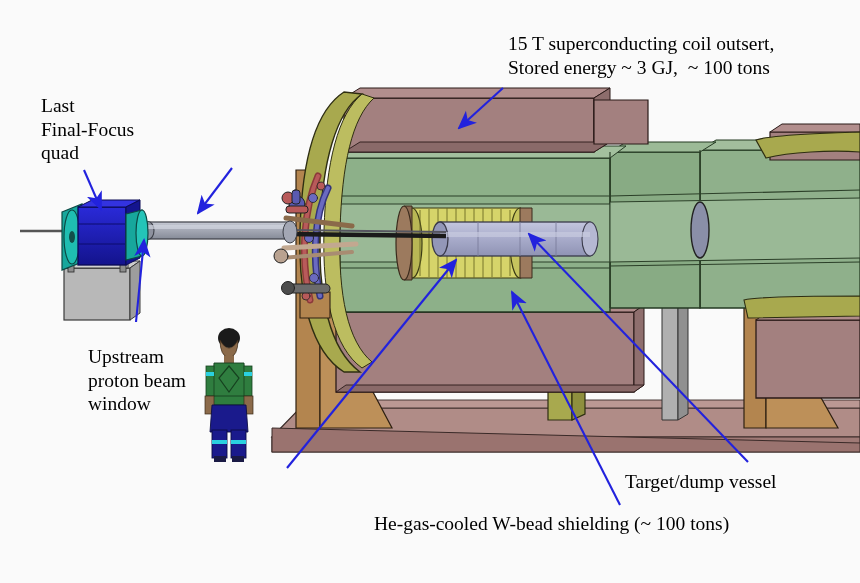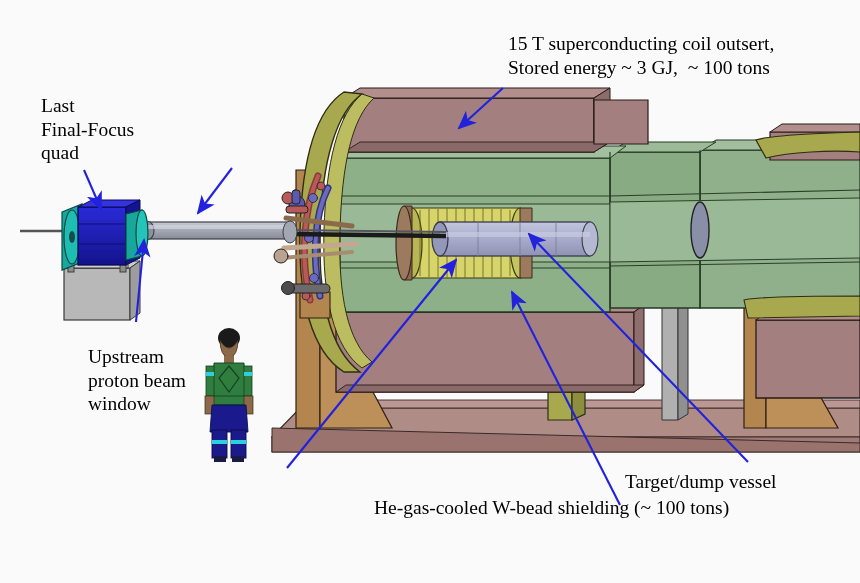--- a/index.html
+++ b/index.html
@@ -8,21 +8,21 @@
        font-family:"Liberation Serif","DejaVu Serif",serif;}
   #stage{position:relative;width:776px;height:583px;background:#a16207;}
   #art{position:absolute;left:0;top:0;width:860px;height:583px;}
   .lbl{position:absolute;color:#000;font-size:19.5px;line-height:23.5px;
        white-space:pre;font-family:"Liberation Serif","DejaVu Serif",serif;}
   #lbl-sc{left:508px;top:32px;}
   #lbl-quad{left:41px;top:94px;}
   #lbl-tube{left:212px;top:94px;}
   #lbl-window{left:88px;top:329px;margin-top:16px;}
   #lbl-cu{left:66px;top:473px;}
-  #lbl-we{left:374px;top:496px;}
+  #lbl-we{left:374px;top:512px;}
   #lbl-tdv{left:625px;top:470px;}
 </style>
 </head>
 <body>
 
 <div id="stage">
 
   <svg id="art" viewBox="0 0 860 583">
     <defs>
       <marker id="ah" markerWidth="9" markerHeight="9" refX="8" refY="4.5" orient="auto">

